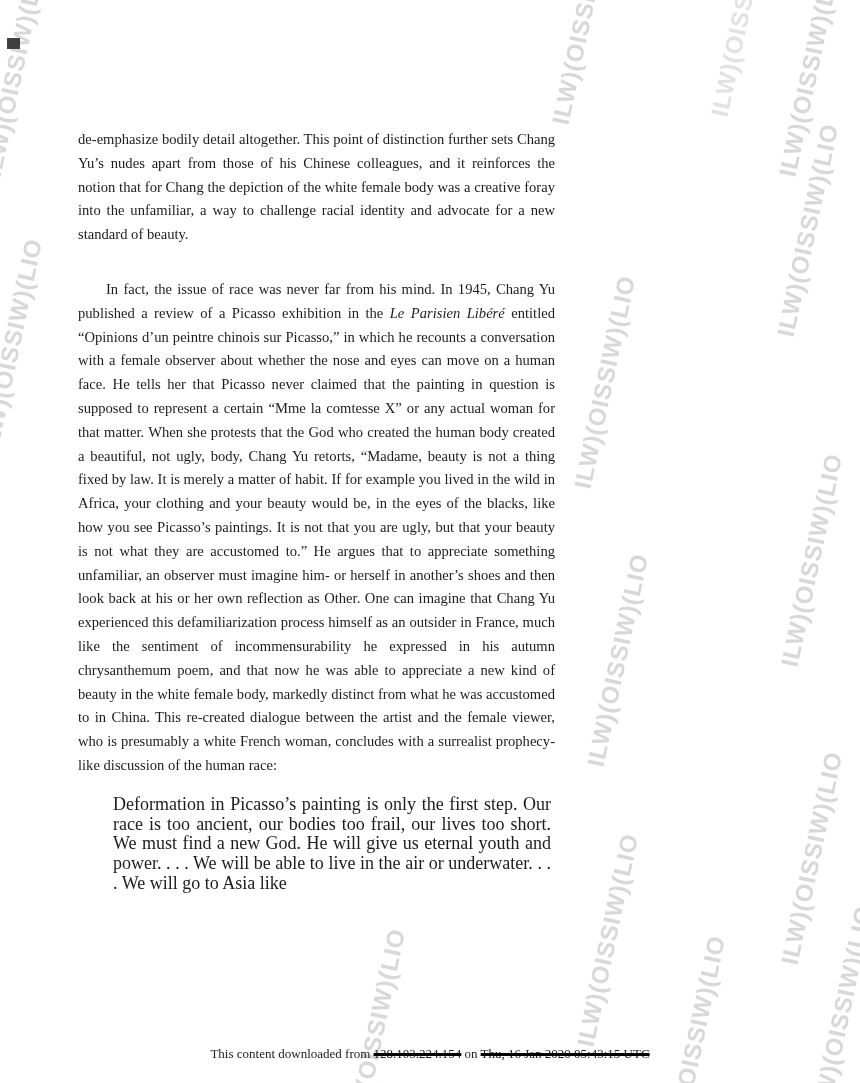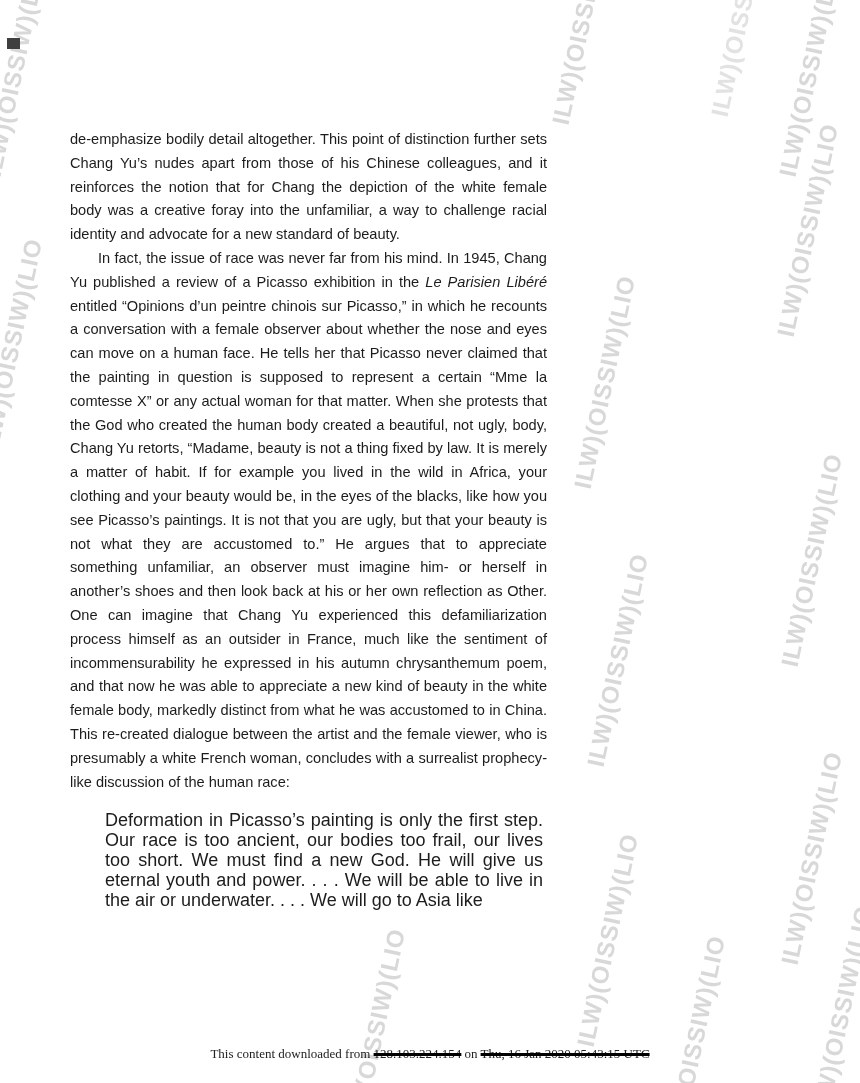--- a/index.html
+++ b/index.html
@@ -37,26 +37,27 @@
   .wm12{left:375px;top:1035px;}
   .wm13{left:695px;top:1042px;}
   .wm14{left:842px;top:1012px;}
 
   .corner-mark{
     position:absolute;left:7px;top:38px;width:13px;height:11px;background:#3f3f3f;
   }
 
   .body-text{
     position:absolute;
-    left:70px;top:128px;width:477px;
+    left:78px;top:128px;width:477px;
     font-size:14.6px;line-height:23.8px;
     text-align:justify;
+    font-family:Liberation Serif, serif;
   }
   .para{margin:0;}
-  .para.indent{text-indent:28px;}
+  .para.indent{text-indent:28px;margin-top:31px;}
   .italic{font-style:italic;}
 
   .quote{
     margin:17px 0 0 35px;
     width:438px;
     font-size:18px;line-height:19.8px;
     text-align:justify;
   }
 
   .journal-footer{

